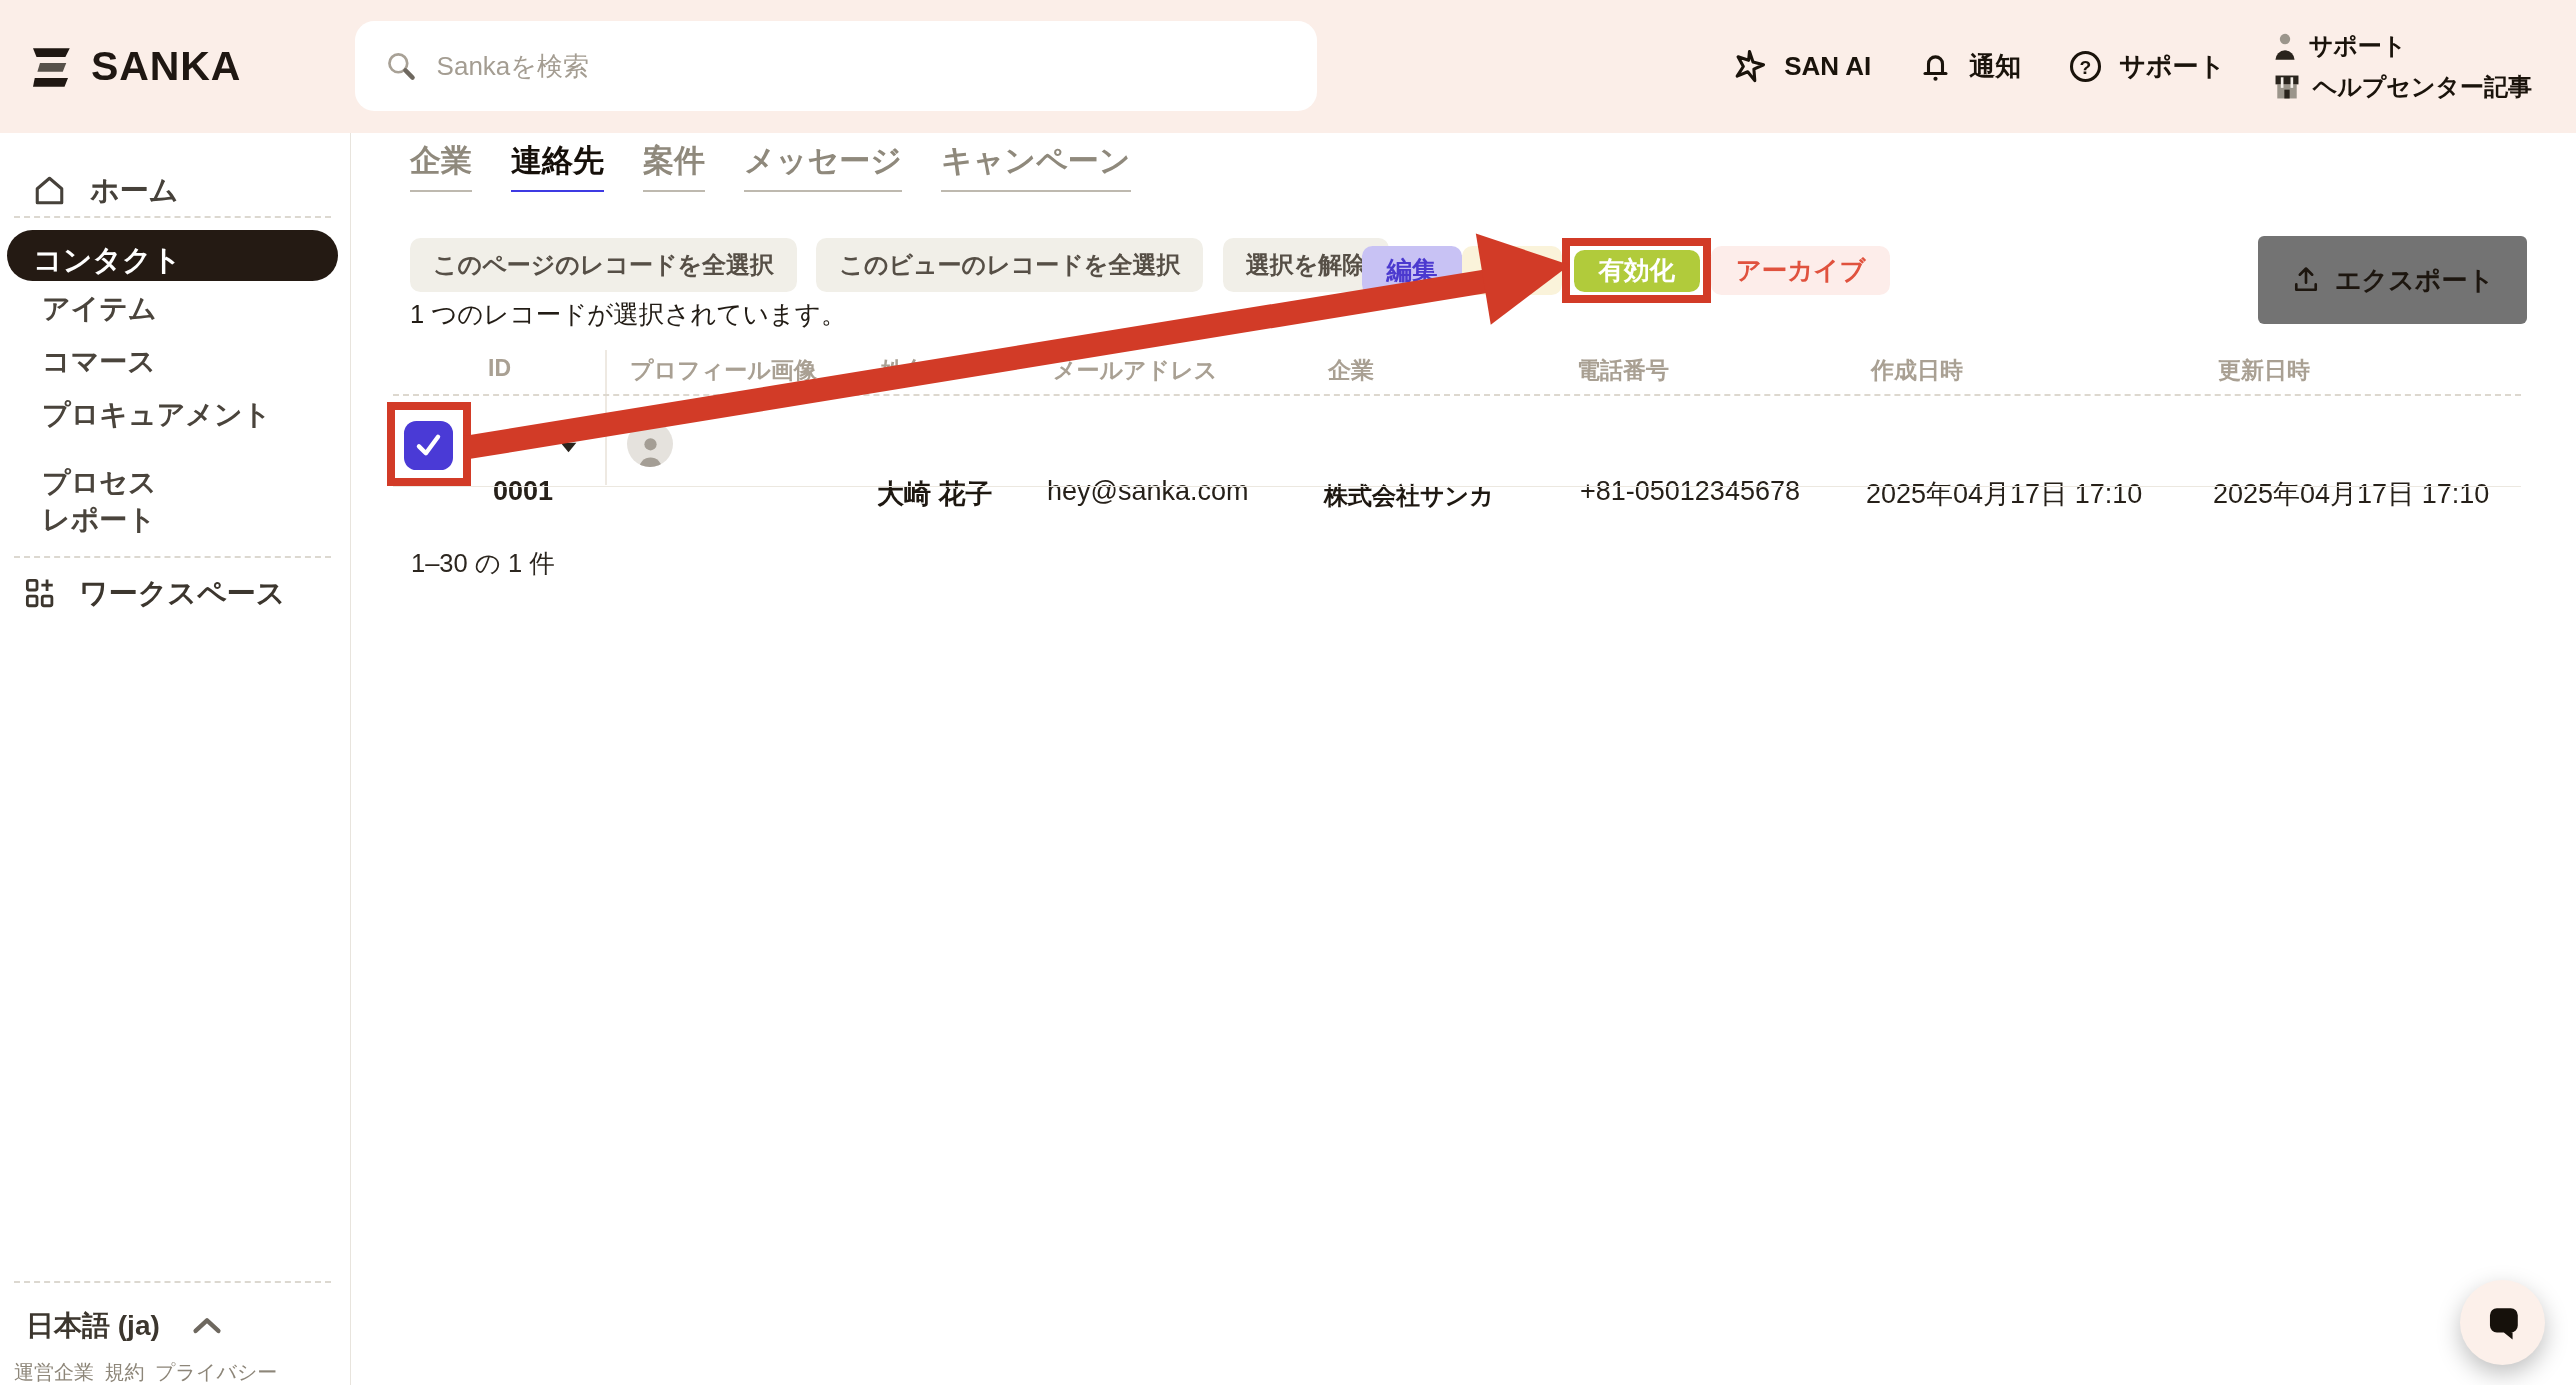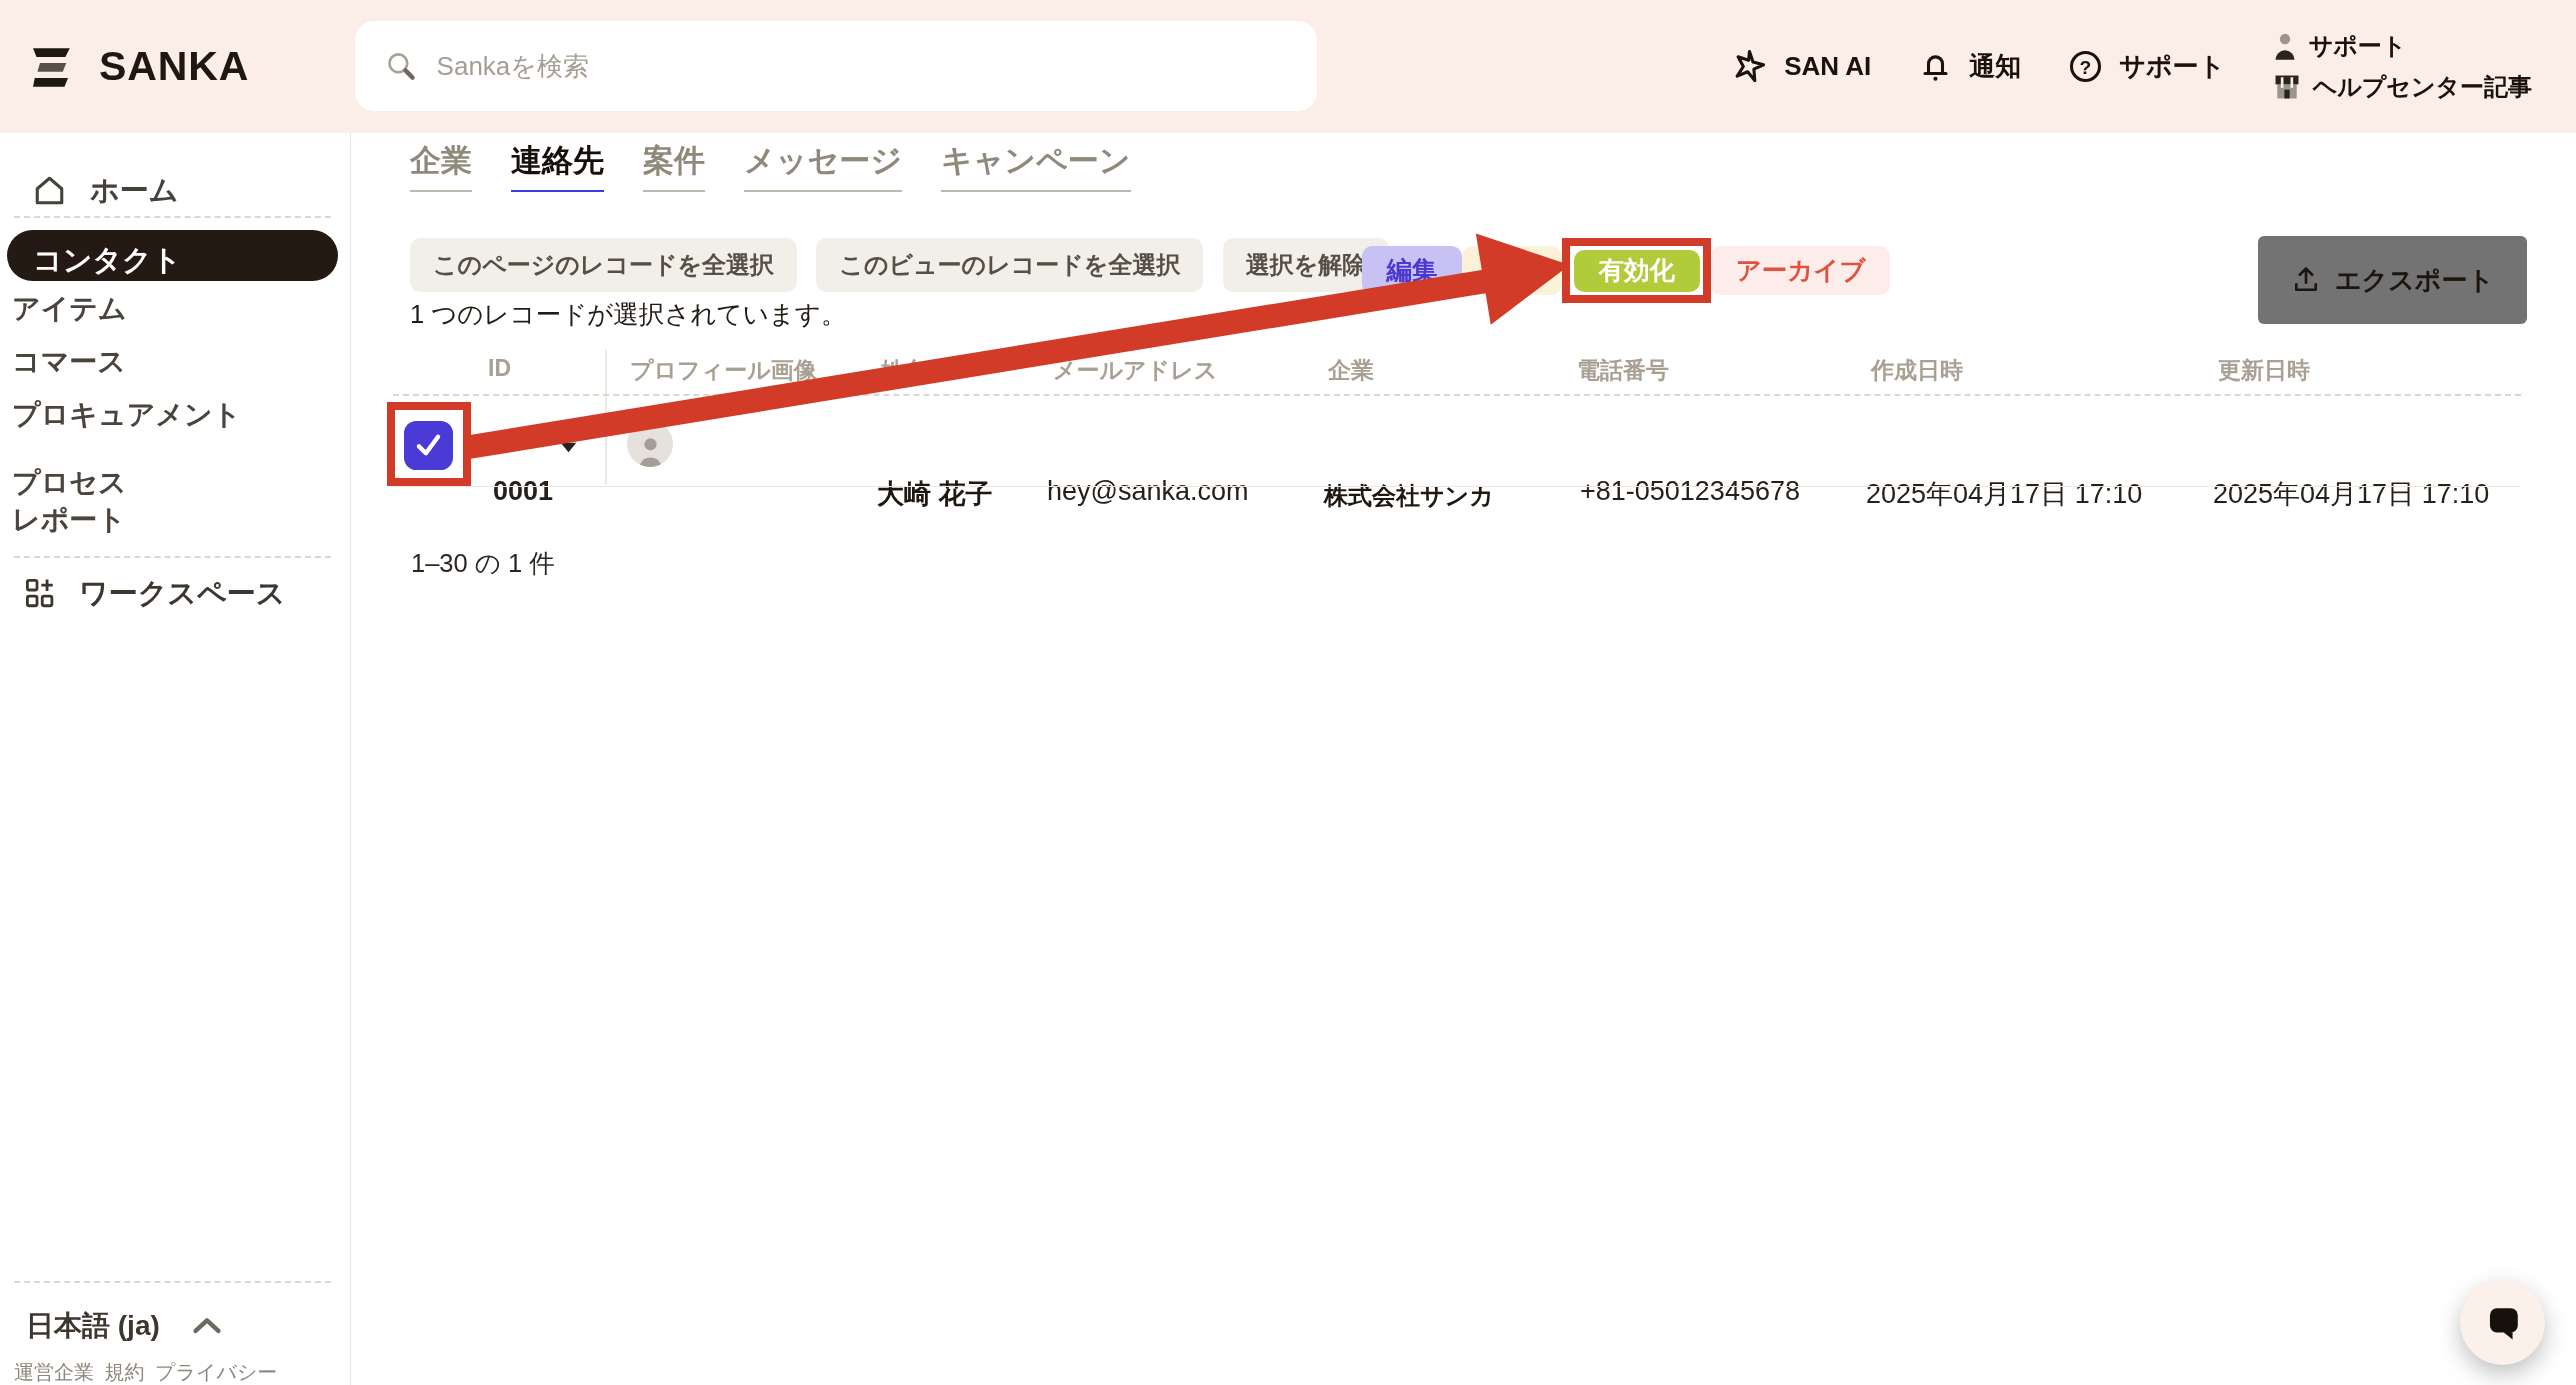--- a/index.html
+++ b/index.html
@@ -2,41 +2,41 @@
 <html style="font-size:14px"><head>
 <meta charset="utf-8">
 <style>
   html,body{margin:0;padding:0;}
   body{width:2576px;height:1385px;position:relative;overflow:hidden;background:#ffffff;
        font-family:"Liberation Sans","DejaVu Sans",sans-serif;color:#262019;}
   svg{display:block;}
 
   
   .topbar{position:absolute;left:0;top:0;width:2576px;height:133px;background:#fbeee8;}
-  .logo{position:absolute;left:26px;top:0;height:133px;display:flex;align-items:center;gap:24px;}
+  .logo{position:absolute;left:26px;top:0;height:133px;display:flex;align-items:center;gap:16px;}
   .brand{font-size:41px;font-weight:800;letter-spacing:0.9px;color:#1f1712;}
   .search{position:absolute;left:355px;top:21px;width:962px;height:90px;background:#ffffff;
           border-radius:19.3px;display:flex;align-items:center;padding-left:30px;gap:17.6px;box-sizing:border-box;}
   .search input{border:none;outline:none;background:transparent;font-size:26px;color:#3a352e;width:825px;
                 font-family:"Liberation Sans","DejaVu Sans",sans-serif;}
   .search input::placeholder{color:#a49d92;}
   .topbar-right{position:absolute;right:44px;top:0;height:133px;display:flex;align-items:center;gap:47px;}
   .top-action{display:flex;align-items:center;gap:16px;font-size:26px;font-weight:700;color:#1a130b;}
   .user-block{display:flex;flex-direction:column;gap:8.8px;}
   .user-line{display:flex;align-items:center;gap:10.5px;font-size:24px;font-weight:700;color:#1a130b;}
 
   
   .sidebar{position:absolute;left:0;top:133px;width:351px;bottom:0;background:#ffffff;
            border-right:0.9px solid #e8e4dd;box-sizing:border-box;}
   .sb-row{position:absolute;left:0;right:12.3px;display:flex;align-items:center;}
   .sb-home{top:33px;height:49px;padding-left:32px;gap:23px;font-size:29px;font-weight:600;color:#46413a;}
   .sb-divider{position:absolute;left:14px;right:19.3px;border-top:2.6px dashed #dcd8d0;}
   .sb-pill{position:absolute;left:7px;right:12.3px;top:97px;height:51px;background:#241a13;color:#ffffff;
            border-radius:30px;display:flex;align-items:flex-end;padding-left:26px;font-size:29px;font-weight:700;}
-  .sb-item{height:39px;padding-left:12px;font-size:28px;font-weight:600;color:#4a443c;}
+  .sb-item{height:39px;padding-left:42px;font-size:28px;font-weight:600;color:#4a443c;}
   .sb-ws{top:437px;height:47px;padding-left:23px;gap:21px;font-size:29px;font-weight:600;color:#3c362e;}
   .sb-lang{top:1173px;height:39px;padding-left:26px;gap:32px;font-size:28px;font-weight:600;color:#3c362e;}
   .sb-links{top:1226px;height:26px;padding-left:14px;gap:10.5px;font-size:20px;color:#8d8679;}
 
   
   .tabs{position:absolute;left:410px;top:140px;display:flex;gap:39px;}
   .tab{font-size:31px;font-weight:600;color:#8f897c;padding-bottom:8px;border-bottom:2.6px solid #beb9af;cursor:pointer;}
   .tab.active{color:#16100a;font-weight:800;border-bottom:2.6px solid #3e3ae3;}
 
   

